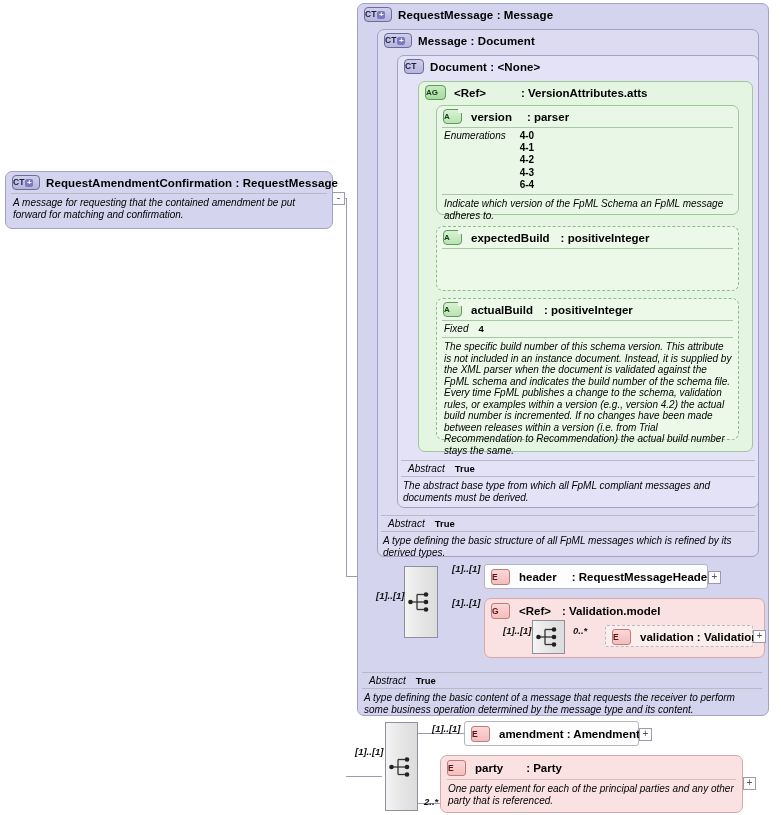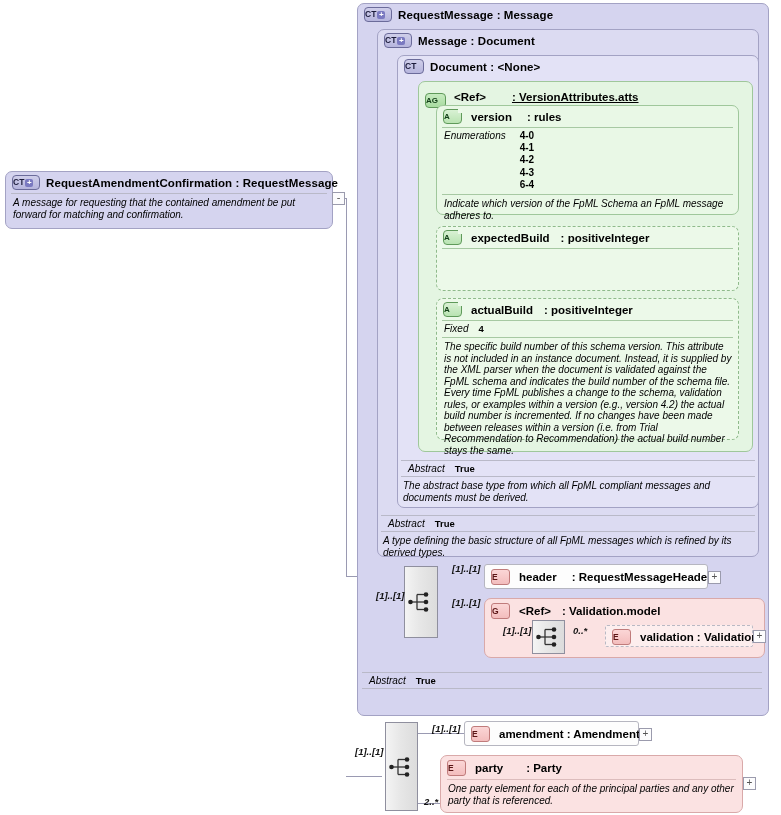--- a/index.html
+++ b/index.html
@@ -35,21 +35,21 @@
     display:inline-flex;align-items:center;justify-content:flex-start;
     font-weight:bold;font-size:8.5px;line-height:1;flex:none;
   }
   .b-ct{width:26px;height:13px;border:1px solid #6b6b9a;border-radius:4px;
         background:linear-gradient(#cfceea,#b6b5dd);color:#1b1b3a;gap:1px;}
   .b-ct .plus{display:inline-block;width:8px;height:8px;border-radius:2px;
         background:#7a79c0;color:#fff;font-size:8px;line-height:8px;text-align:center;}
   .b-ctp{width:18px;height:13px;border:1px solid #6b6b9a;border-radius:4px;
         background:linear-gradient(#cfceea,#b6b5dd);color:#1b1b3a;}
   .b-ag{width:19px;height:13px;border:1px solid #5f9a5a;border-radius:4px;
-        background:linear-gradient(#c6ebc0,#a8dba0);color:#14401a;font-size:8px;margin-top:8px;}
+        background:linear-gradient(#c6ebc0,#a8dba0);color:#14401a;font-size:8px;}
   .b-a{width:17px;height:13px;border:1px solid #5f9a5a;border-radius:4px;
         background:linear-gradient(#d9f1d4,#b9e3b2);color:#14401a;font-size:8px;
         position:relative;}
   .b-a:after{content:"";position:absolute;right:-1px;top:-1px;width:4px;height:4px;background:#ecf9e9;}
   .b-e{width:17px;height:14px;border:1px solid #c07b7b;border-radius:3px;
         background:linear-gradient(#fbd6d6,#f3bdbd);color:#5a1616;font-size:8.5px;}
   .b-g{width:17px;height:14px;border:1px solid #c07b7b;border-radius:3px;
         background:linear-gradient(#fbd6d6,#f3bdbd);color:#5a1616;font-size:8.5px;}
 
   .sep{height:1px;background:#b9b9c8;margin:1px 5px 0 5px;}
@@ -141,20 +141,21 @@
   </div>
 </div>
 
 <div class="abs" style="left:362px;top:672px;width:400px;">
   <div class="sep" style="margin:0;"></div>
   <div class="prop">
     <span class="k">Abstract</span>
     <span class="v">True</span>
   </div>
   <div class="sep" style="margin:0;"></div>
+  <div class="desc" style="padding-left:2px;">A type defining the basic content of a message that requests the receiver to perform some business operation determined by the message type and its content.</div>
 </div>
 
 <div class="node ct2" style="left:377px;top:29px;width:382px;height:528px;">
   <div class="hdr">
     <span class="badge b-ct">
       <span>CT</span>
         <span class="plus">+</span>
     </span>
     <span class="ttl">Message : Document</span>
   </div>
@@ -184,29 +185,29 @@
     <span class="v">True</span>
   </div>
   <div class="sep" style="margin:0;"></div>
   <div class="desc" style="padding-left:2px;">The abstract base type from which all FpML compliant messages and documents must be derived.</div>
 </div>
 
 <div class="node green" style="left:418px;top:81px;width:335px;height:371px;">
   <div class="hdr" style="gap:8px;">
     <span class="badge b-ag">AG</span>
     <span class="ttl2">&lt;Ref&gt;</span>
-    <span class="ttl2" style="margin-left:18px;text-decoration:underline;">: VersionAttributes.atts</span>
+    <span class="ttl2" style="margin-left:27px;">: VersionAttributes.atts</span>
   </div>
 </div>
 
 <div class="node green2" style="left:436px;top:105px;width:303px;height:110px;">
   <div class="hdr" style="gap:9px;">
     <span class="badge b-a">A</span>
     <span class="ttl2">version</span>
-    <span class="ttl2" style="margin-left:6px;">: rules</span>
+    <span class="ttl2" style="margin-left:6px;">: parser</span>
   </div>
   <div class="sepg"></div>
   <div class="enum">
     <span class="k">Enumerations</span>
     <span class="vals">
       <span>4-0</span><br>
       <span>4-1</span><br>
       <span>4-2</span><br>
       <span>4-3</span><br>
       <span>6-4</span>

